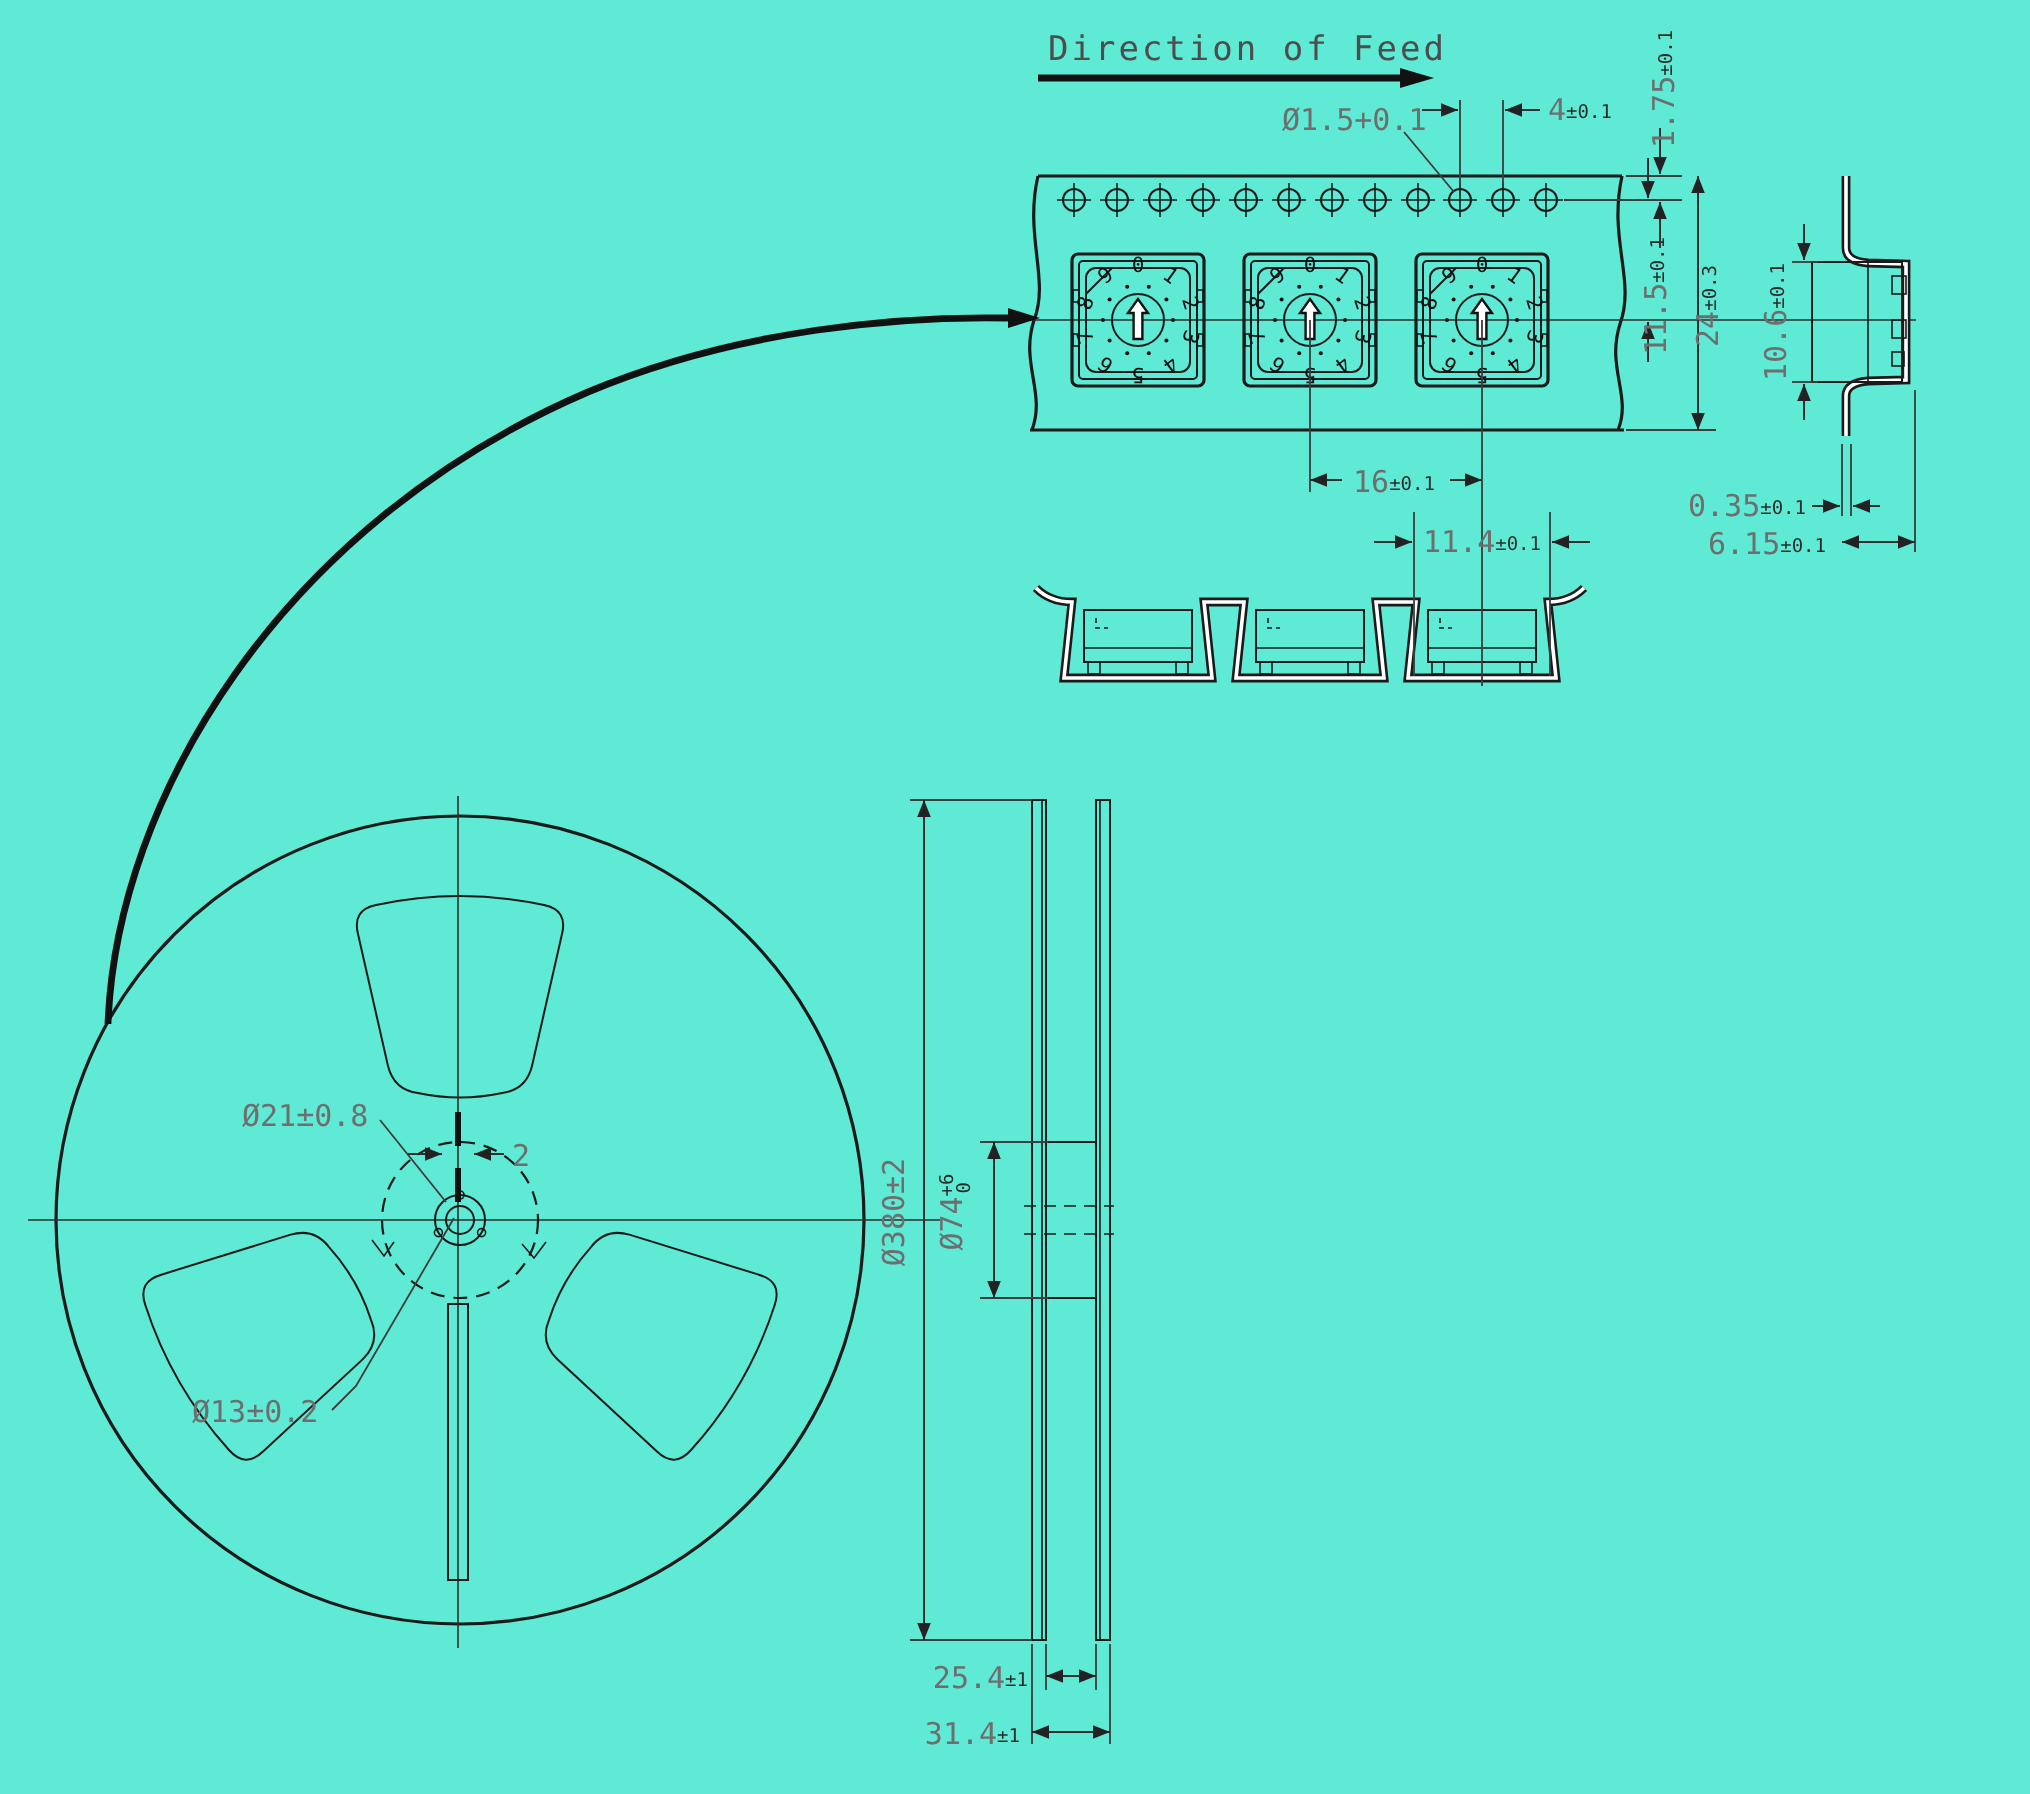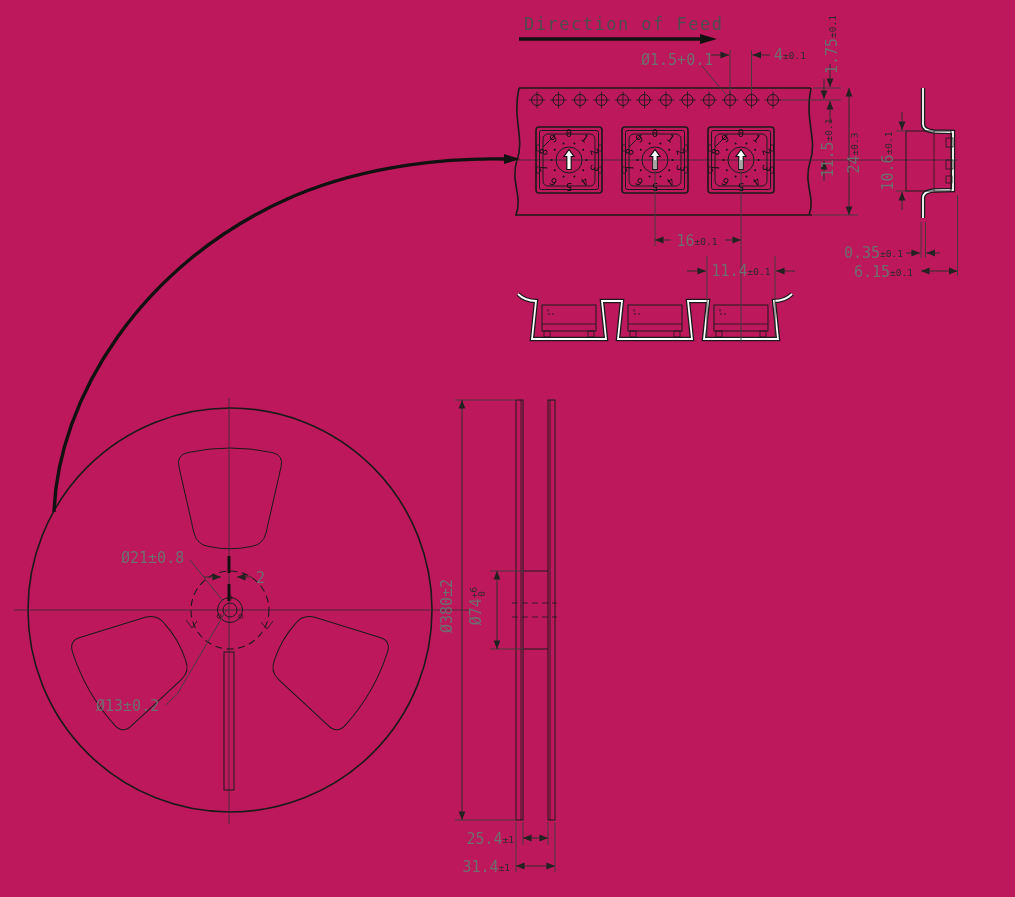--- a/index.html
+++ b/index.html
@@ -1,16 +1,16 @@
 <!DOCTYPE html>
 <html><head>
 <meta charset="utf-8">
 <style>
   html,body{margin:0;padding:0;background:#fff}
-  .frame{width:1015px;height:897px;position:relative;background:#be185d;overflow:hidden}
+  .frame{width:1015px;height:897px;position:relative;background:#5eead4;overflow:hidden}
   svg{display:block}
   .ol{stroke:#1a1a1a;stroke-width:1.6;fill:none}
   .tl{stroke:#1a1a1a;stroke-width:1;fill:none}
   .tn{stroke:#1a1a1a;stroke-width:.8;fill:none}
   .cl{stroke:#2e2e2e;stroke-width:.8;fill:none}
   .ext{stroke:#3c3c3c;stroke-width:.9;fill:none}
   .dln{stroke:#2e2e2e;stroke-width:1;fill:none}
   .dsh{stroke:#1a1a1a;stroke-width:1.1;fill:none;stroke-dasharray:7 4.5}
   .dbl{stroke:#1a1a1a;stroke-width:4.4;fill:none}
   .dblw{stroke:#ffffff;stroke-width:1.8;fill:none}

